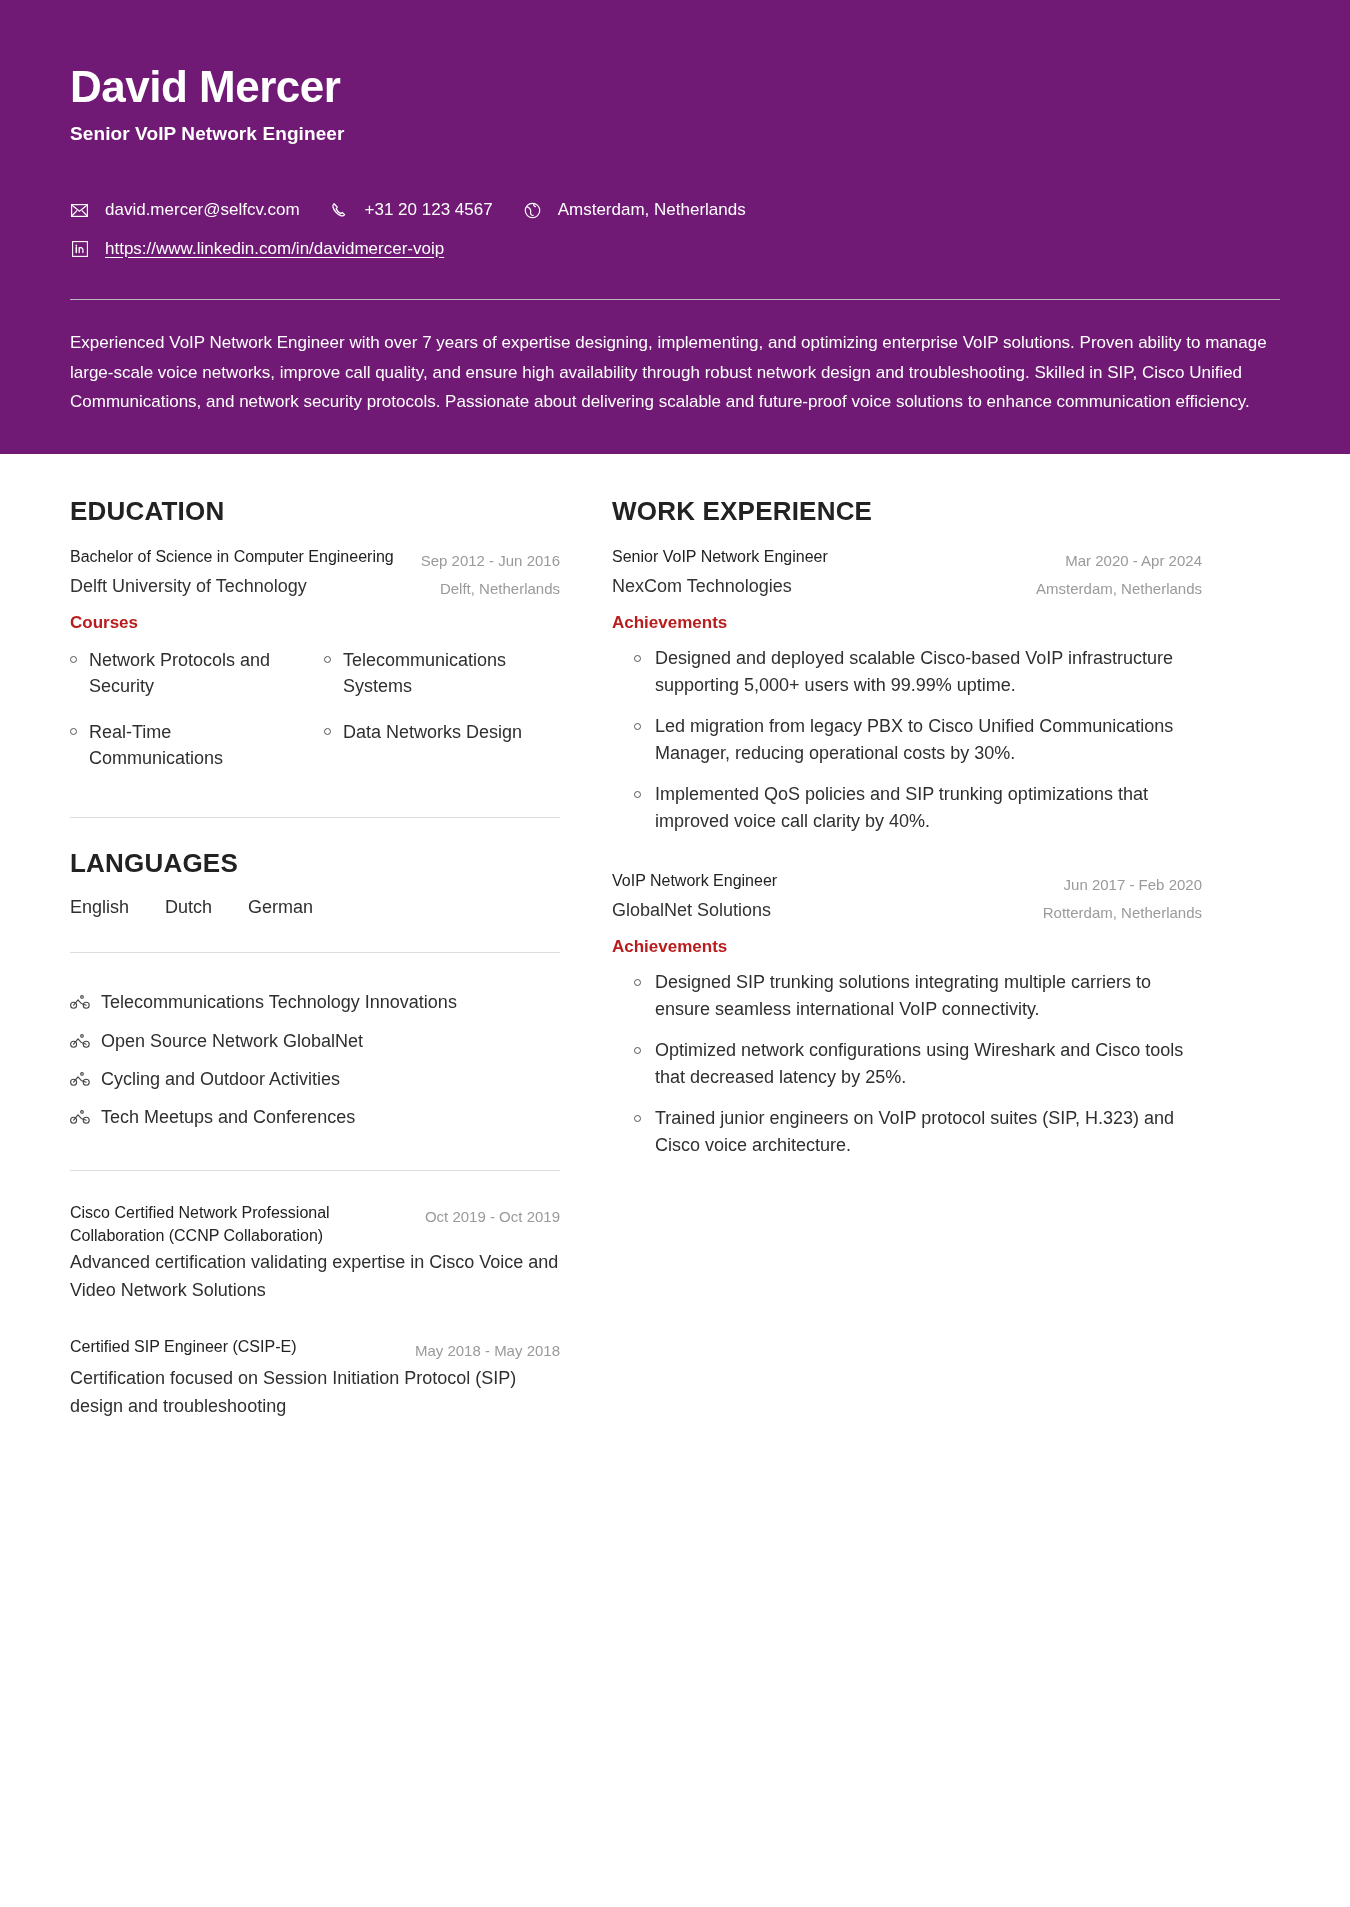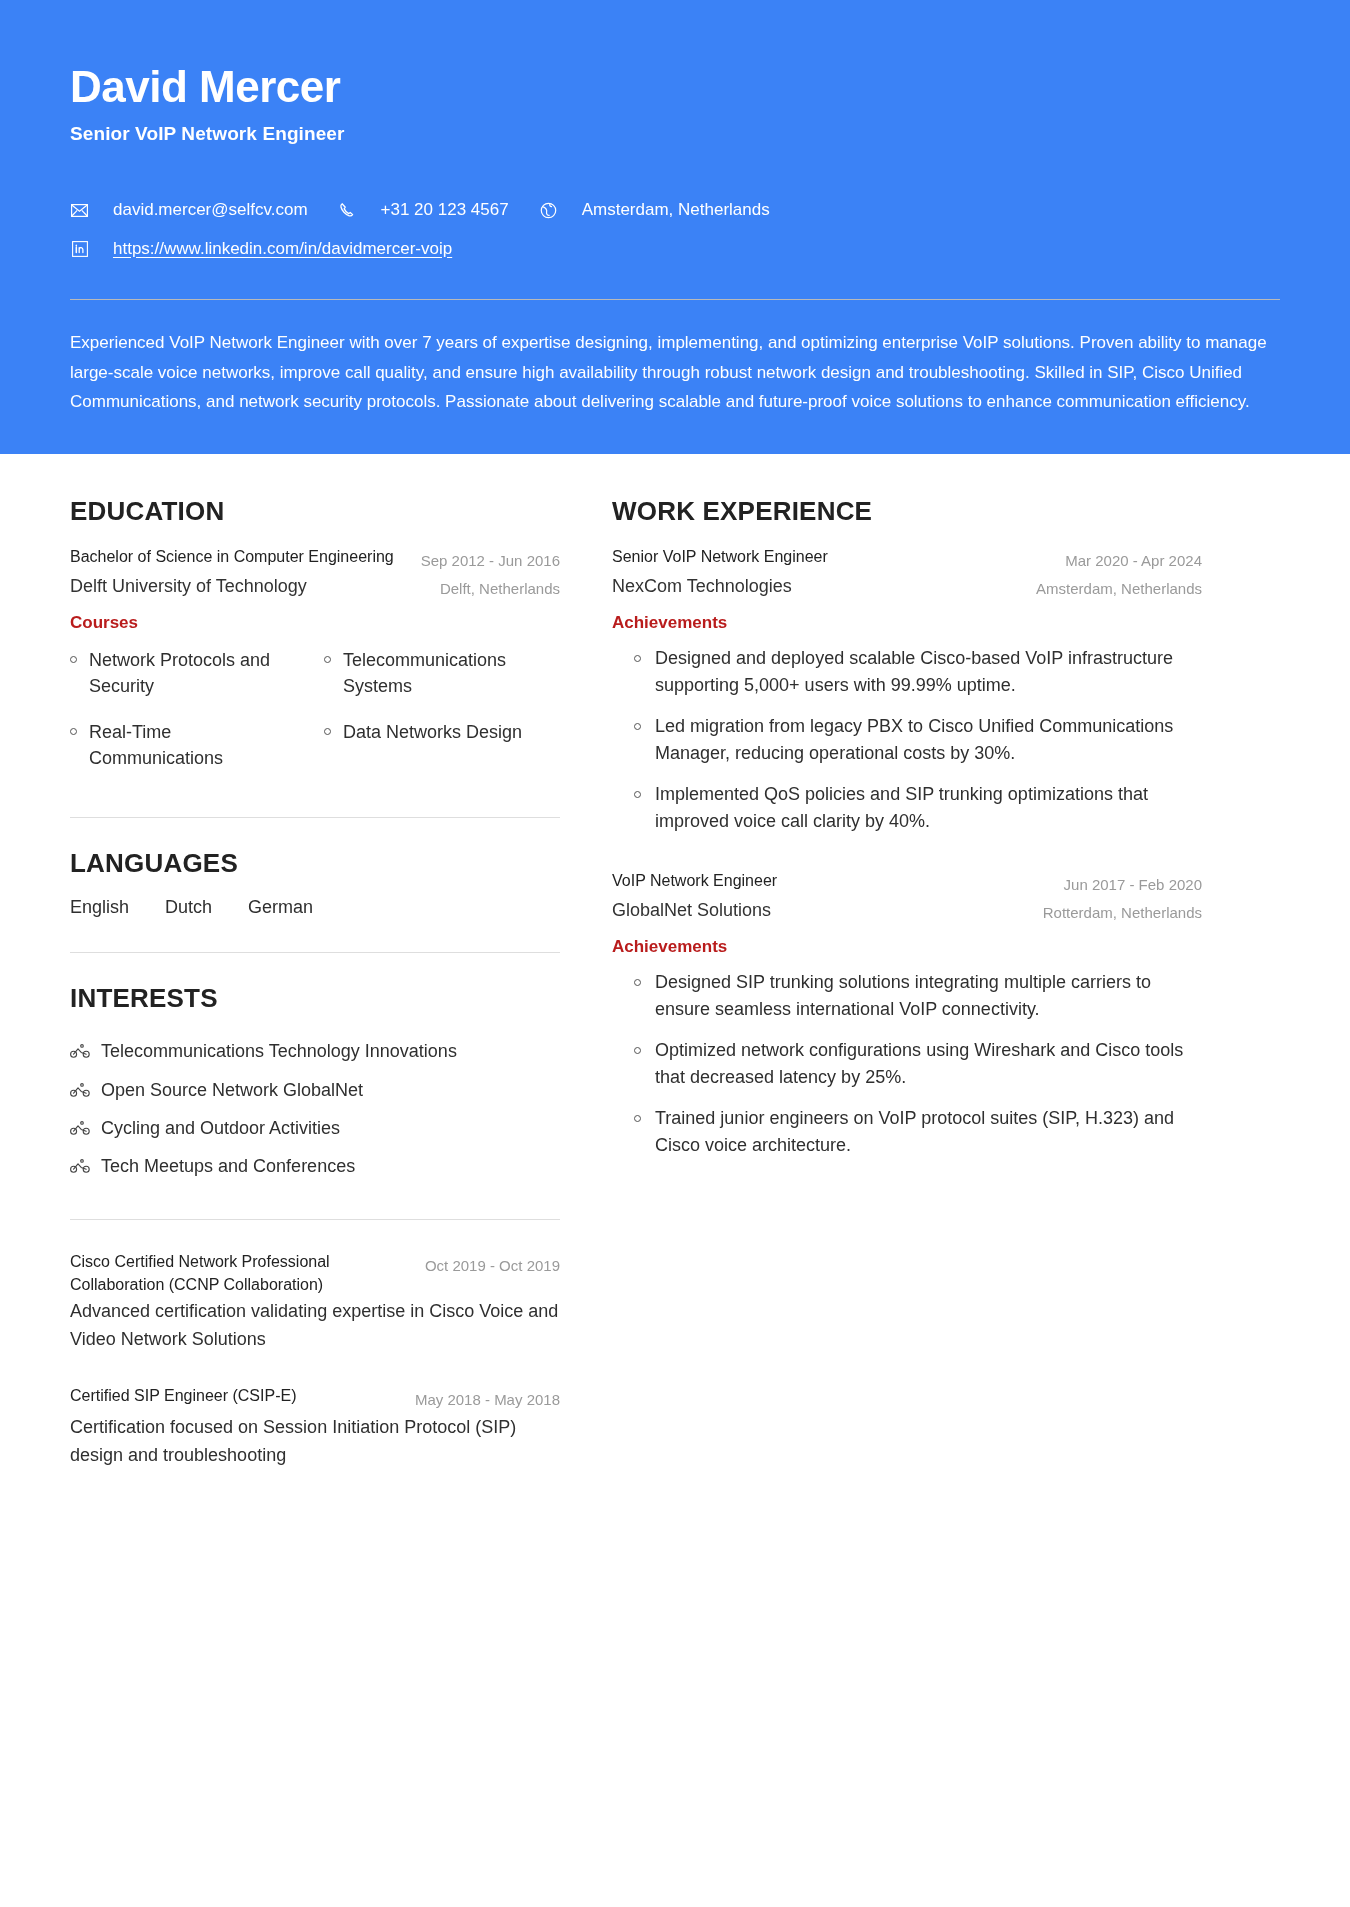--- a/index.html
+++ b/index.html
@@ -14,21 +14,21 @@
 
   .page {
     width: 1350px;
     min-height: 1907px;
     background: #ffffff;
     position: relative;
   }
 
   
   .header {
-    background: #3b82f6;
+    background: #701a75;
     color: #ffffff;
     padding: 62px 70px 38px 70px;
   }
   .name {
     font-size: 44px;
     font-weight: 700;
     letter-spacing: -0.5px;
     line-height: 1.12;
     margin: 0 0 12px 0;
   }
@@ -41,21 +41,21 @@
   .contact-row {
     display: flex;
     flex-wrap: wrap;
     align-items: center;
     gap: 0 30px;
     margin-bottom: 13px;
   }
   .contact-item {
     display: flex;
     align-items: center;
-    gap: 24px;
+    gap: 16px;
     font-size: 17px;
     line-height: 1.5;
     white-space: nowrap;
   }
   .contact-item .ic {
     display: inline-flex;
     align-items: center;
     justify-content: center;
     width: 19px;
     height: 19px;
@@ -323,21 +323,20 @@
         <div class="lang-row">
           <span>English</span>
           <span>Dutch</span>
           <span>German</span>
         </div>
       </div>
 
       <div class="rule"></div>
 
       <div class="section">
-        <h2 class="section-title">INTERESTS</h2>
 
         <div class="interest-item">
           <span class="ic">
             <svg width="20" height="14" viewBox="0 0 20 14" fill="none" stroke="#444" stroke-width="1.1">
               <circle cx="3.6" cy="10.2" r="3"></circle>
               <circle cx="16.2" cy="10.2" r="3"></circle>
               <circle cx="12" cy="1.9" r="1.3"></circle>
               <path d="M3.6 10.2 L8 4.8 L11.2 8.4 L16.2 10.2" stroke-linecap="round" stroke-linejoin="round"></path>
             </svg>
           </span>

